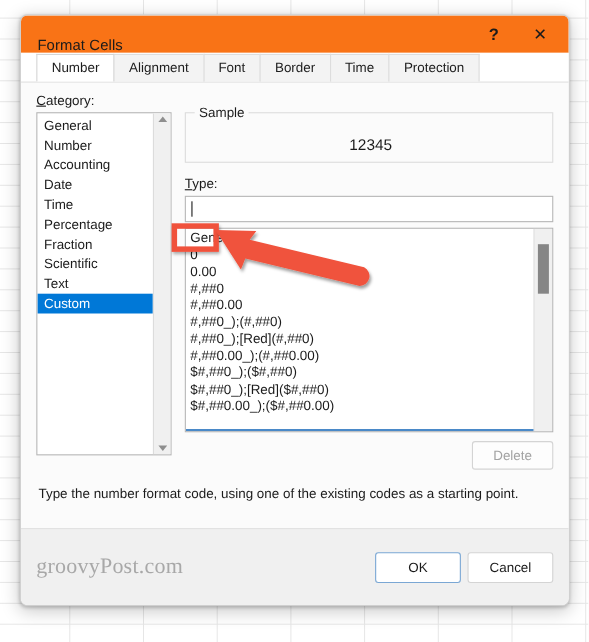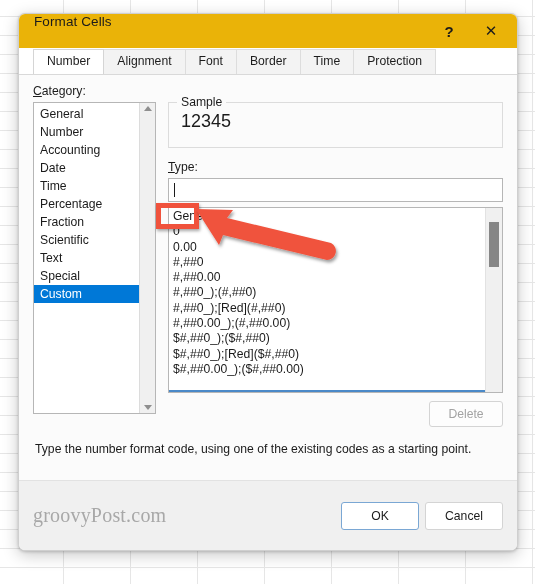--- a/index.html
+++ b/index.html
@@ -40,23 +40,23 @@
     border-radius: 7px;
     box-shadow: 0 4px 16px rgba(0,0,0,0.22), 0 1px 3px rgba(0,0,0,0.18);
     overflow: hidden;
     display: flex;
     flex-direction: column;
   }
 
   
   .titlebar {
     height: 34px;
-    background: #eab308;
-    display: flex;
-    align-items: flex-start;
+    background: #f97316;
+    display: flex;
+    align-items: flex-end;
     flex: 0 0 auto;
     position: relative;
   }
   .title-text {
     font-size: 13.5px;
     color: #1b1b1b;
     margin-left: 15px;
     letter-spacing: .1px;
   }
   .title-btns {
@@ -181,24 +181,25 @@
   .sample-title {
     font-size: 12.2px;
     color: #1b1b1b;
     position: absolute;
     top: -8px;
     left: 8px;
     background: #fbfbfb;
     padding: 0 4px;
   }
   .sample-val {
-    font-size: 18px;
-    color: #1b1b1b;
-    margin-top: 4px;
+    font-size: 14px;
+    color: #1b1b1b;
+    margin-top: 16px;
     margin-left: 3px;
+    text-align: center;
   }
 
   .type-lbl { margin-top: 12px; }
 
   .type-input {
     height: 24px;
     background: #ffffff;
     border: 1px solid #b6b6b6;
     display: flex;
     align-items: center;
@@ -354,21 +355,20 @@
         <div class="cat-list">
           <div class="cat-item">General</div>
           <div class="cat-item">Number</div>
           <div class="cat-item">Accounting</div>
           <div class="cat-item">Date</div>
           <div class="cat-item">Time</div>
           <div class="cat-item">Percentage</div>
           <div class="cat-item">Fraction</div>
           <div class="cat-item">Scientific</div>
           <div class="cat-item">Text</div>
-          <div class="cat-item">Special</div>
           <div class="cat-item selected">Custom</div>
         </div>
         <div class="cat-sb">
           <div class="sb-arrow up"></div>
           <div class="sb-arrow down"></div>
         </div>
       </div>
 
       <div class="right-col">
 

